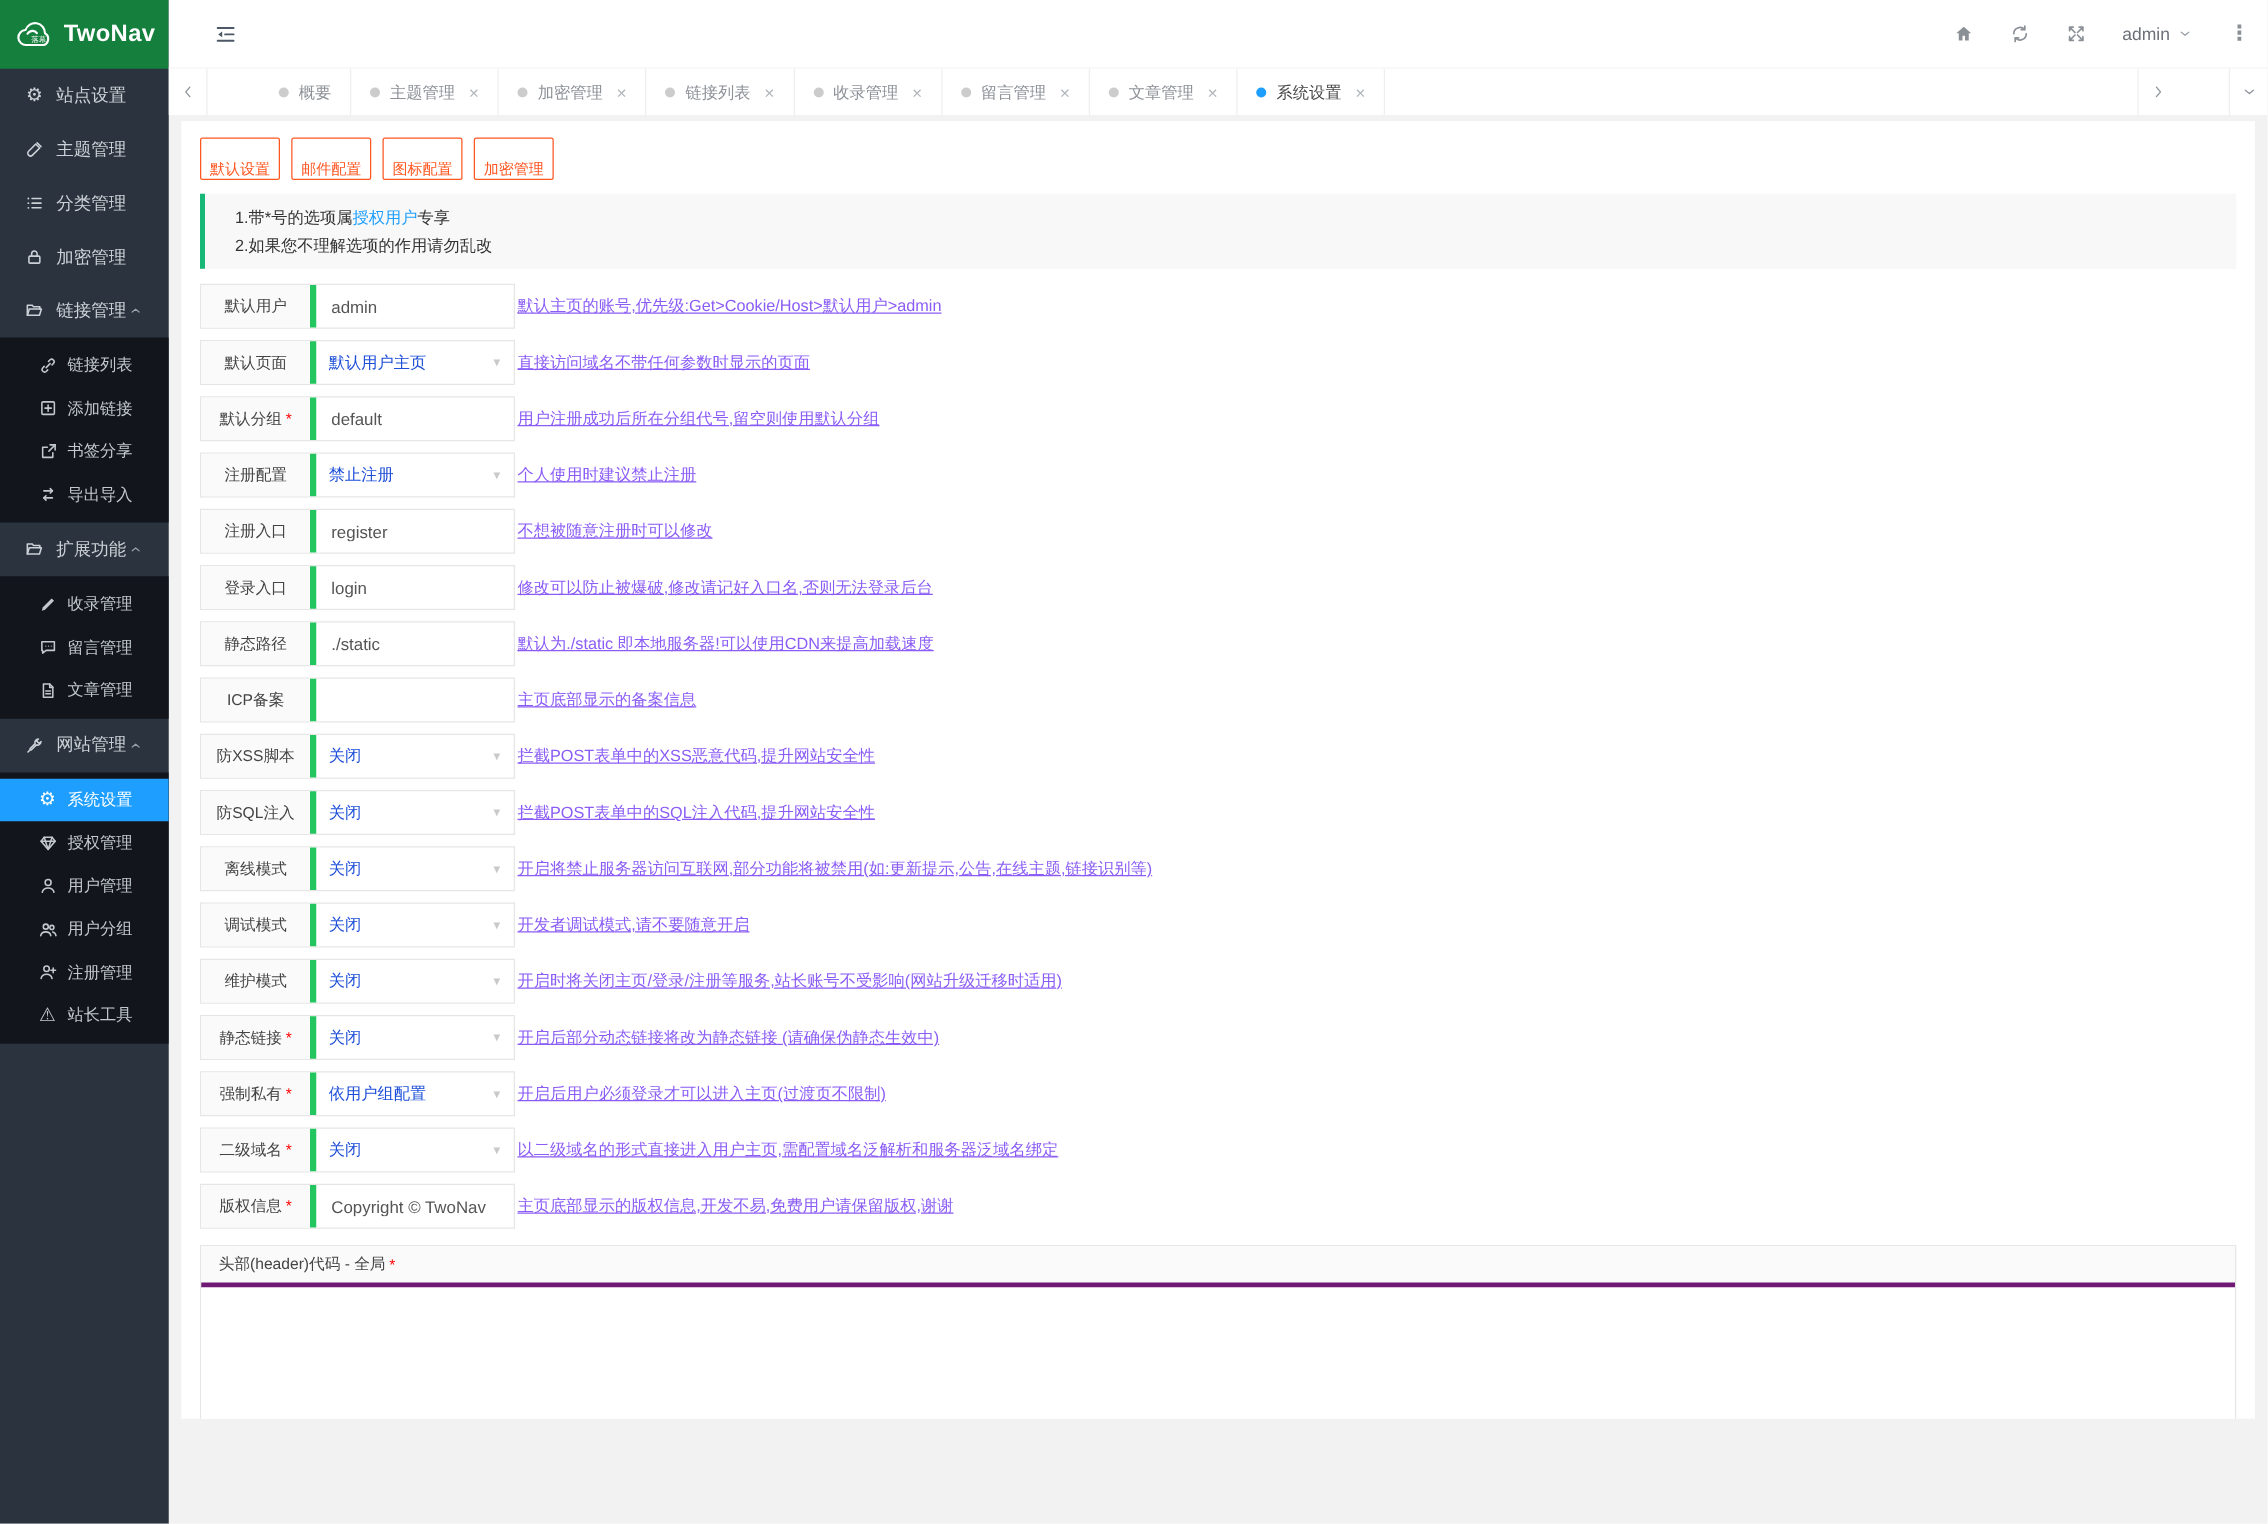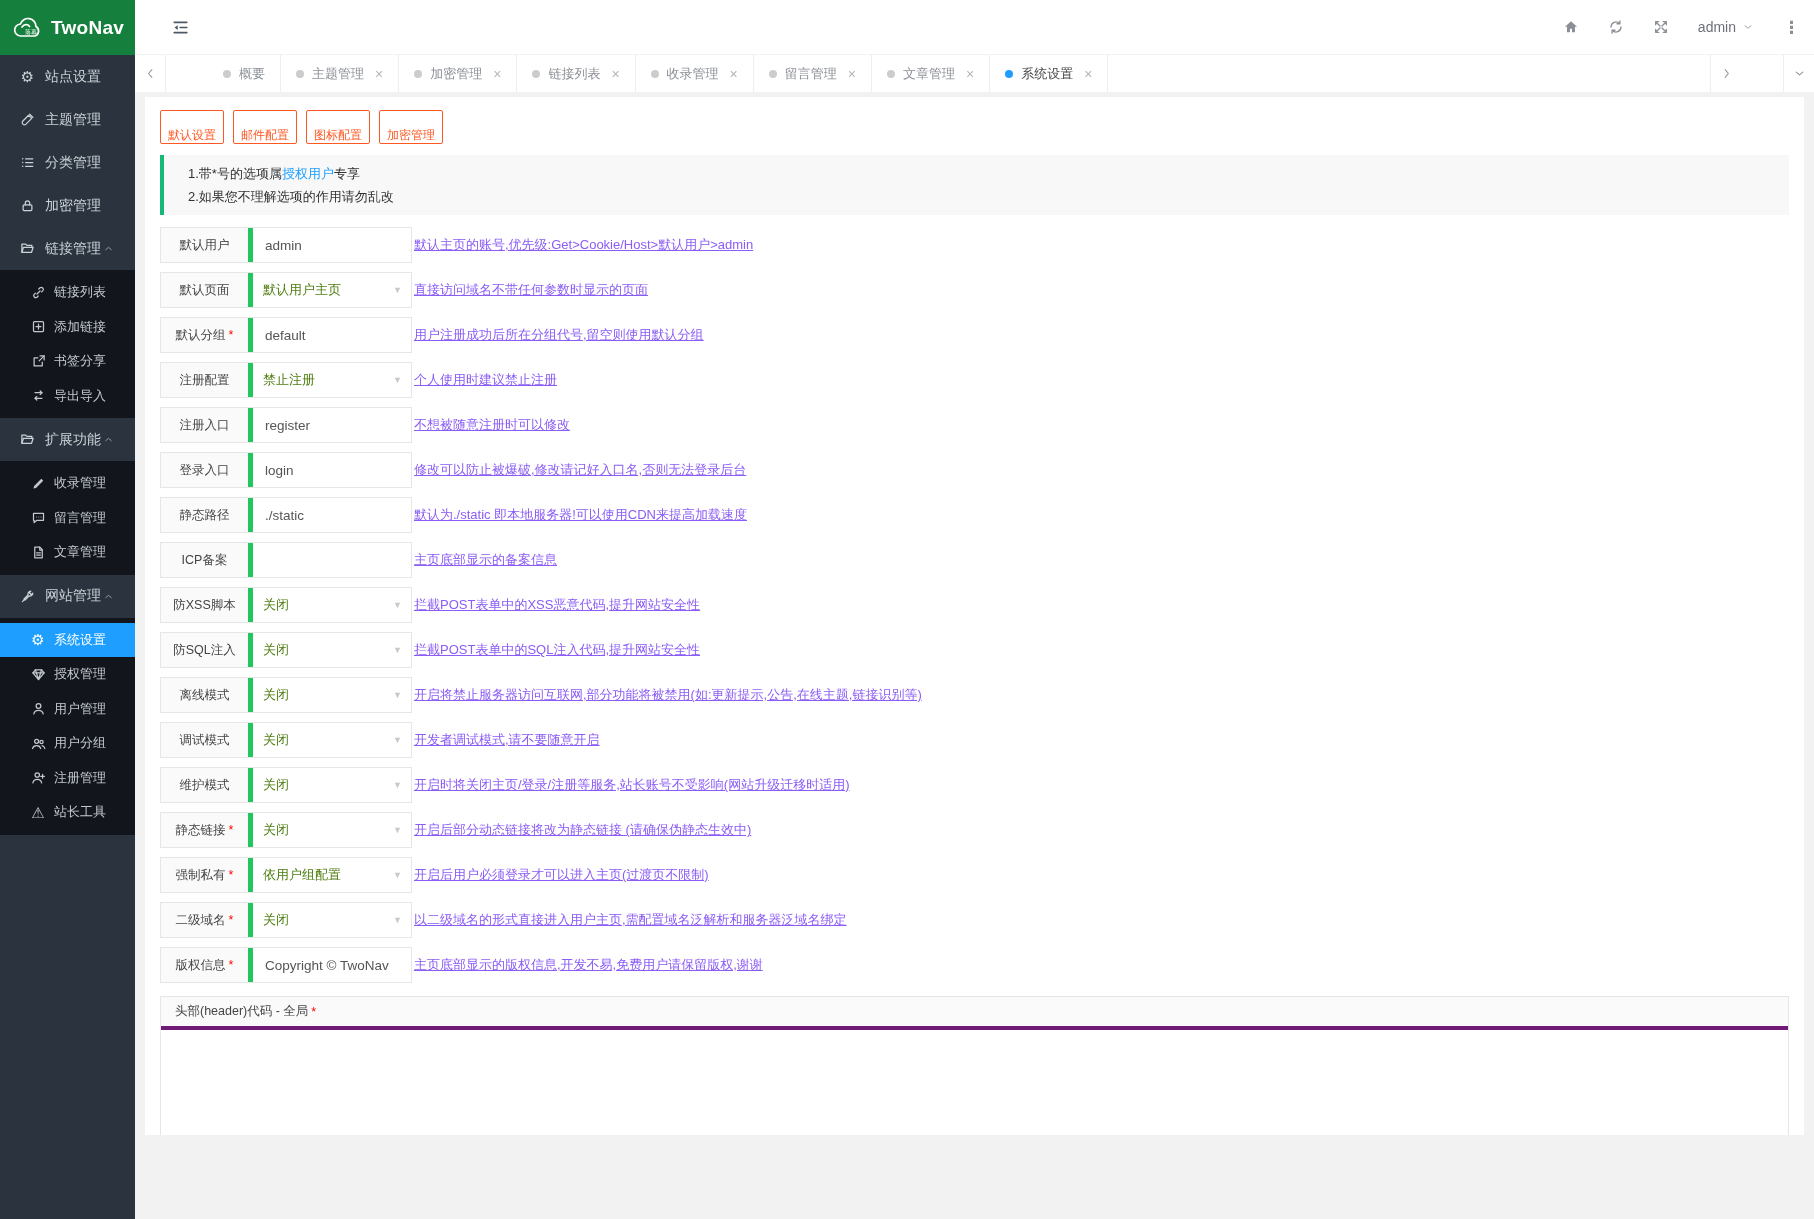--- a/index.html
+++ b/index.html
@@ -48,21 +48,21 @@
   .toolbar { display:flex; gap:9px; margin-bottom:11px; }
   .btn-orange { height:29px; padding:16px 7px; background:#fff; border:1px solid #ff5722; color:#ff5722; border-radius:2px; font-size:12px; cursor:pointer; font-family:inherit; }
   .alert { border-left:4px solid #16b777; background:#f8f8f8; padding:7px 24px; margin-bottom:12px; font-size:13px; color:#333; line-height:23px; }
   .alert .lnk { color:#1e9fff; cursor:pointer; }
   .f-row { display:flex; align-items:center; margin-bottom:9px; }
   .f-group { display:flex; width:252px; height:36px; border:1px solid #e6e6e6; background:#fff; }
   .f-label { flex:0 0 92px; background:#fafafa; border-right:5px solid #22c55e; display:flex; align-items:center; justify-content:center; font-size:12.5px; color:#444; }
   .req { color:#f00; margin-left:3px; }
   .f-value { flex:1; display:flex; align-items:center; padding:0 10px; position:relative; }
   .f-value input { border:none; outline:none; width:100%; font-size:13.5px; color:#555; font-family:inherit; background:transparent; }
-  .f-value .val { font-size:13px; color:#4d7c0f; }
+  .f-value .val { font-size:13px; color:#1d4ed8; }
   .caret { position:absolute; right:9px; font-size:9px; color:#c9c9c9; }
   .f-desc { margin-left:2px; font-size:13px; color:#8b5cf6;text-decoration:underline; }
   .code-box { border:1px solid #e6e6e6; margin-top:13px; }
   .code-head { height:33px; background:#fafafa; border-bottom:4px solid #701a75; display:flex; align-items:center; padding:0 14px; font-size:12.5px; color:#444; }
   .code-area { height:200px; background:#fff; }
 </style>
 </head>
 <body>
 
 <aside class="sidebar">

